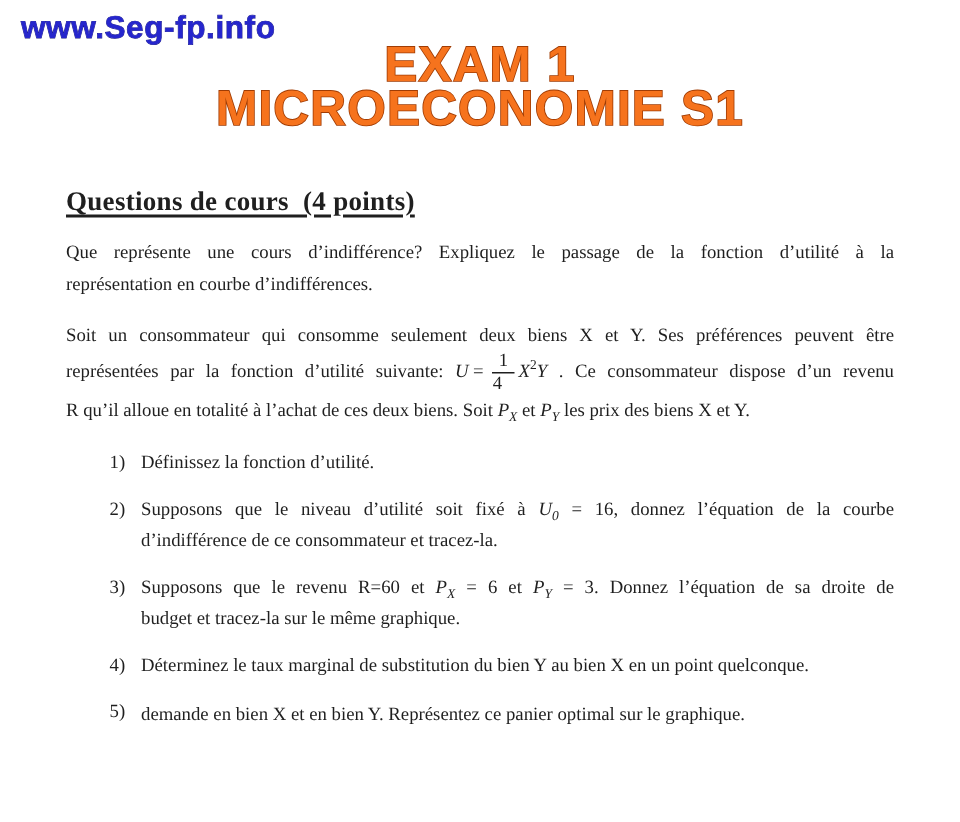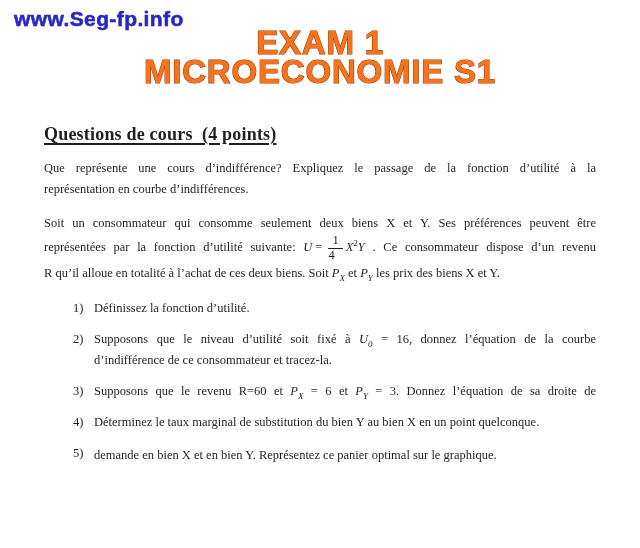--- a/index.html
+++ b/index.html
@@ -98,20 +98,21 @@
         <div class="itext">
           <div class="jline"><span>Supposons que le niveau d’utilité soit fixé à </span><span class="math"><span class="mi">U</span><sub class="msub">0</sub><span> = 16</span></span><span>, donnez l’équation de la courbe</span></div>
           <div class="line line2">d’indifférence de ce consommateur et tracez-la.</div>
         </div>
       </div>
 
       <div class="item">
         <span class="num">3)</span>
         <div class="itext">
           <div class="jline"><span>Supposons que le revenu R=60 et </span><span class="math"><span class="mi">P</span><sub class="msub">X</sub><span> = 6</span></span><span> et </span><span class="math"><span class="mi">P</span><sub class="msub">Y</sub><span> = 3</span></span><span>. Donnez l’équation de sa droite de</span></div>
+          <div class="line line2">budget et tracez-la sur le même graphique.</div>
         </div>
       </div>
 
       <div class="item">
         <span class="num">4)</span>
         <div class="itext">
           <div class="line">Déterminez le taux marginal de substitution du bien Y au bien X en un point quelconque.</div>
         </div>
       </div>
 

